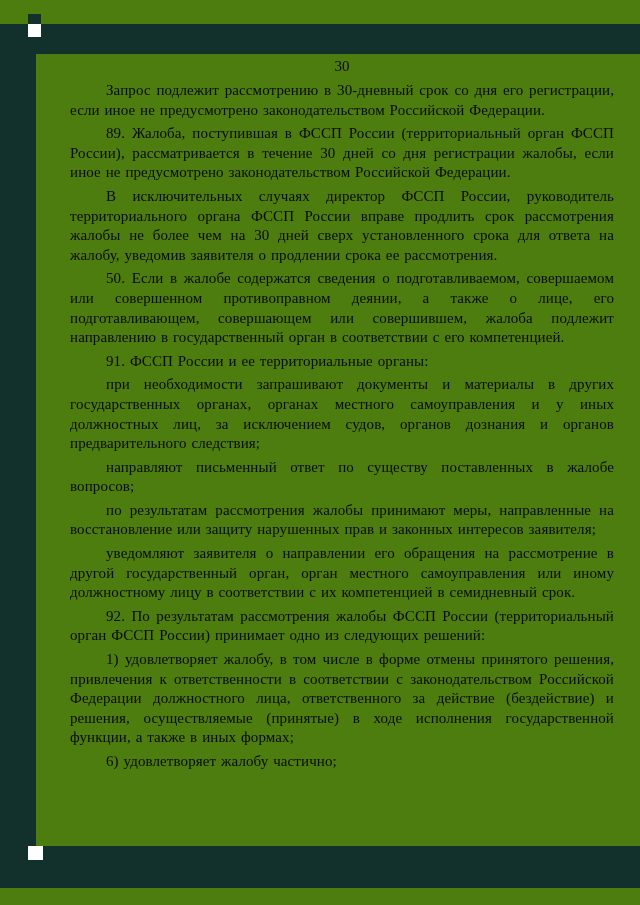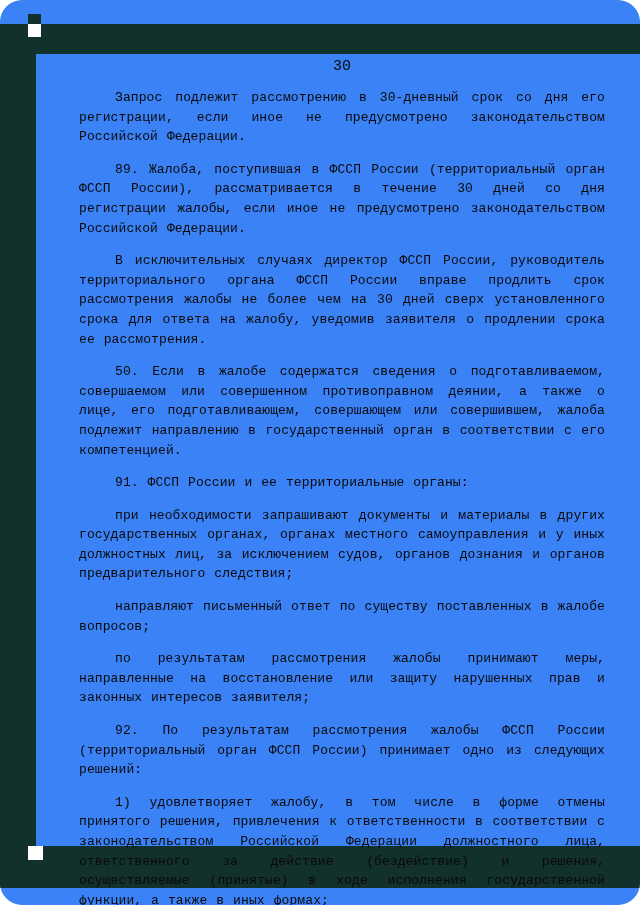--- a/index.html
+++ b/index.html
@@ -4,25 +4,24 @@
 <style>
   html, body {
     margin: 0;
     padding: 0;
     background: #ffffff;
   }
   #page {
     position: relative;
     width: 640px;
     height: 905px;
-    background: #3b82f6;
+    background: #4d7c0f;
     overflow: hidden;
-    font-family: Liberation Mono, monospace;
+    font-family: Liberation Serif, serif;
     color: #0a0a0a;
-    border-radius: 22px;
   }
   
   .band {
     position: absolute;
     background: #12302c;
   }
   #band-top    { left: 0; top: 24px;  width: 640px; height: 30px; }
   #band-left   { left: 0; top: 24px;  width: 36px;  height: 864px; }
   #band-bottom { left: 0; top: 846px; width: 640px; height: 42px; }
   .notch {
@@ -38,22 +37,22 @@
     left: 66px;
     top: 58px;
     width: 552px;
   }
   #page-number {
     text-align: center;
     font-size: 15px;
     margin-bottom: 6px;
   }
   .para {
-    margin: 13px;
-    font-size: 13px;
+    margin: 4px;
+    font-size: 15px;
     line-height: 19.6px;
     text-align: justify;
     text-indent: 36px;
     letter-spacing: 0.1px;
     word-spacing: 1px;
   }
 </style>
 </head>
 <body>
 
@@ -69,18 +68,19 @@
   <div id="content">
     <div id="page-number">30</div>
     <p class="para">Запрос подлежит рассмотрению в 30-дневный срок со дня его регистрации, если иное не предусмотрено законодательством Российской Федерации.</p>
     <p class="para">89. Жалоба, поступившая в ФССП России (территориальный орган ФССП России), рассматривается в течение 30 дней со дня регистрации жалобы, если иное не предусмотрено законодательством Российской Федерации.</p>
     <p class="para">В исключительных случаях директор ФССП России, руководитель территориального органа ФССП России вправе продлить срок рассмотрения жалобы не более чем на 30 дней сверх установленного срока для ответа на жалобу, уведомив заявителя о продлении срока ее рассмотрения.</p>
     <p class="para">50. Если в жалобе содержатся сведения о подготавливаемом, совершаемом или совершенном противоправном деянии, а также о лице, его подготавливающем, совершающем или совершившем, жалоба подлежит направлению в государственный орган в соответствии с его компетенцией.</p>
     <p class="para">91. ФССП России и ее территориальные органы:</p>
     <p class="para">при необходимости запрашивают документы и материалы в других государственных органах, органах местного самоуправления и у иных должностных лиц, за исключением судов, органов дознания и органов предварительного следствия;</p>
     <p class="para">направляют письменный ответ по существу поставленных в жалобе вопросов;</p>
     <p class="para">по результатам рассмотрения жалобы принимают меры, направленные на восстановление или защиту нарушенных прав и законных интересов заявителя;</p>
+    <p class="para">уведомляют заявителя о направлении его обращения на рассмотрение в другой государственный орган, орган местного самоуправления или иному должностному лицу в соответствии с их компетенцией в семидневный срок.</p>
     <p class="para">92. По результатам рассмотрения жалобы ФССП России (территориальный орган ФССП России) принимает одно из следующих решений:</p>
     <p class="para">1) удовлетворяет жалобу, в том числе в форме отмены принятого решения, привлечения к ответственности в соответствии с законодательством Российской Федерации должностного лица, ответственного за действие (бездействие) и решения, осуществляемые (принятые) в ходе исполнения государственной функции, а также в иных формах;</p>
     <p class="para">6) удовлетворяет жалобу частично;</p>
   </div>
 
 </div>
 
 </body></html>

